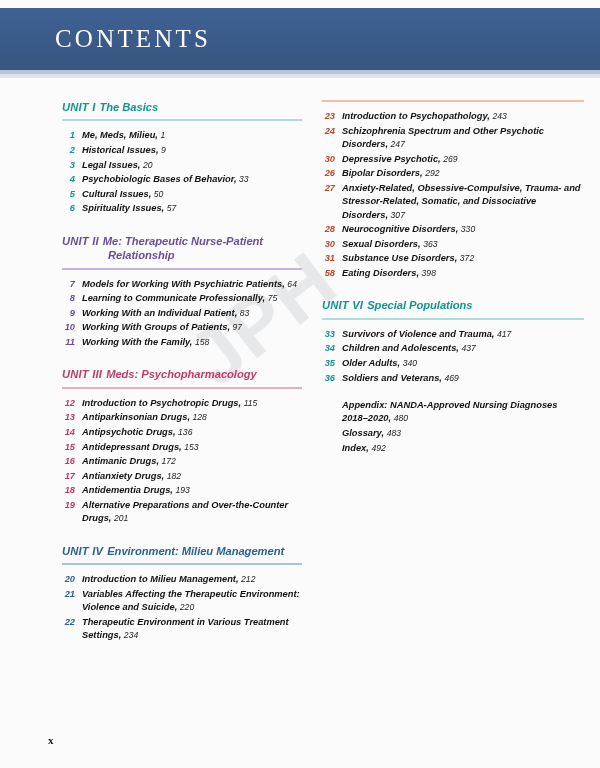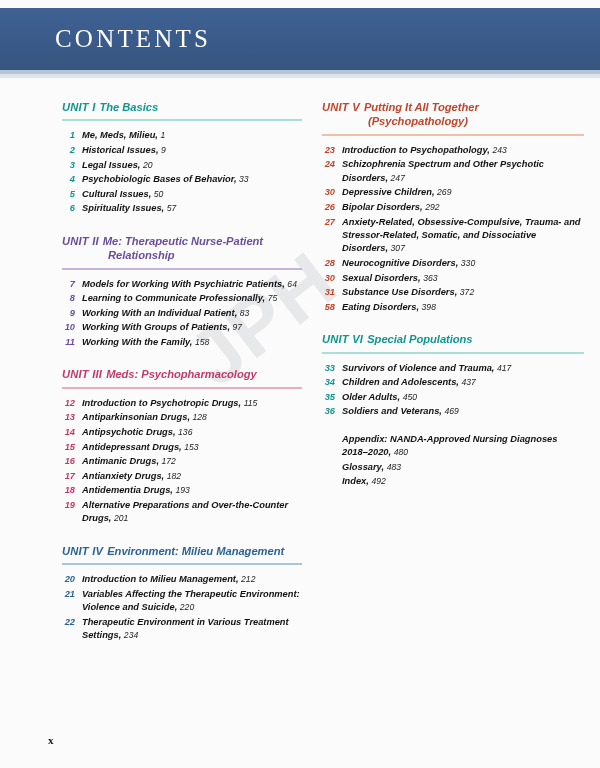--- a/index.html
+++ b/index.html
@@ -299,34 +299,33 @@
             </li>
             <li class="chapter">
               <span class="ch-num" style="color: rgb(43, 99, 150);">22</span>
               <span class="ch-body"><span class="ch-title">Therapeutic Environment in Various Treatment Settings,</span> <span class="ch-page">234</span></span>
             </li>
           </ul>
         </div>
       </div>
     <div class="col col-right" id="col-right">
         <div class="unit">
-          <div class="unit-head" style="color: rgb(192, 70, 44);"><span class="unit-label">UNIT V</span><span class="unit-name">Putting It All Together</span><span class="unit-sub">(Psychopathology)</span></div>
           <div class="unit-rule" style="background: rgb(238, 192, 171);"></div>
           <ul class="chapters" style="color: rgb(192, 70, 44);">
             <li class="chapter">
               <span class="ch-num" style="color: rgb(192, 70, 44);">23</span>
               <span class="ch-body"><span class="ch-title">Introduction to Psychopathology,</span> <span class="ch-page">243</span></span>
             </li>
             <li class="chapter">
               <span class="ch-num" style="color: rgb(192, 70, 44);">24</span>
               <span class="ch-body"><span class="ch-title">Schizophrenia Spectrum and Other Psychotic Disorders,</span> <span class="ch-page">247</span></span>
             </li>
             <li class="chapter">
               <span class="ch-num" style="color: rgb(192, 70, 44);">30</span>
-              <span class="ch-body"><span class="ch-title">Depressive Children,</span> <span class="ch-page">269</span></span>
+              <span class="ch-body"><span class="ch-title">Depressive Psychotic,</span> <span class="ch-page">269</span></span>
             </li>
             <li class="chapter">
               <span class="ch-num" style="color: rgb(192, 70, 44);">26</span>
               <span class="ch-body"><span class="ch-title">Bipolar Disorders,</span> <span class="ch-page">292</span></span>
             </li>
             <li class="chapter">
               <span class="ch-num" style="color: rgb(192, 70, 44);">27</span>
               <span class="ch-body"><span class="ch-title">Anxiety-Related, Obsessive-Compulsive, Trauma- and Stressor-Related, Somatic, and Dissociative Disorders,</span> <span class="ch-page">307</span></span>
             </li>
             <li class="chapter">
@@ -354,21 +353,21 @@
             <li class="chapter">
               <span class="ch-num" style="color: rgb(17, 150, 143);">33</span>
               <span class="ch-body"><span class="ch-title">Survivors of Violence and Trauma,</span> <span class="ch-page">417</span></span>
             </li>
             <li class="chapter">
               <span class="ch-num" style="color: rgb(17, 150, 143);">34</span>
               <span class="ch-body"><span class="ch-title">Children and Adolescents,</span> <span class="ch-page">437</span></span>
             </li>
             <li class="chapter">
               <span class="ch-num" style="color: rgb(17, 150, 143);">35</span>
-              <span class="ch-body"><span class="ch-title">Older Adults,</span> <span class="ch-page">450</span></span>
+              <span class="ch-body"><span class="ch-title">Older Adults,</span> <span class="ch-page">340</span></span>
             </li>
             <li class="chapter">
               <span class="ch-num" style="color: rgb(17, 150, 143);">36</span>
               <span class="ch-body"><span class="ch-title">Soldiers and Veterans,</span> <span class="ch-page">469</span></span>
             </li>
           </ul>
           <ul class="chapters appendix">
             <li class="chapter">
               <span class="ch-num"></span>
               <span class="ch-body"><span class="ch-title">Appendix: NANDA-Approved Nursing Diagnoses 2018–2020,</span> <span class="ch-page">480</span></span>

